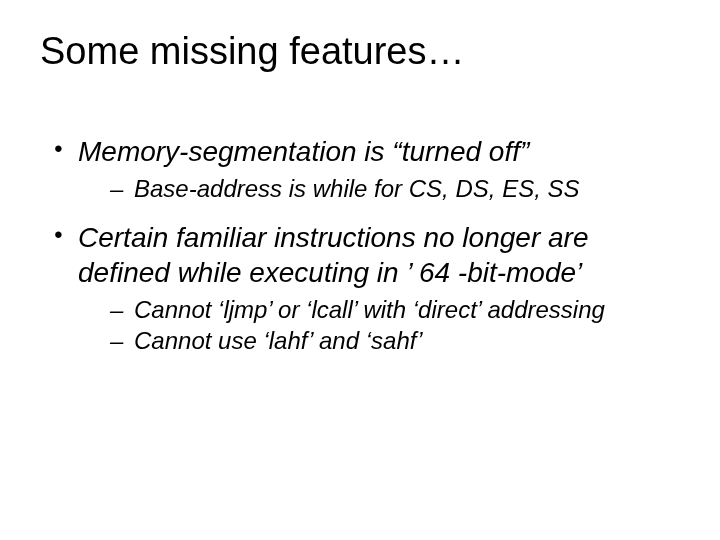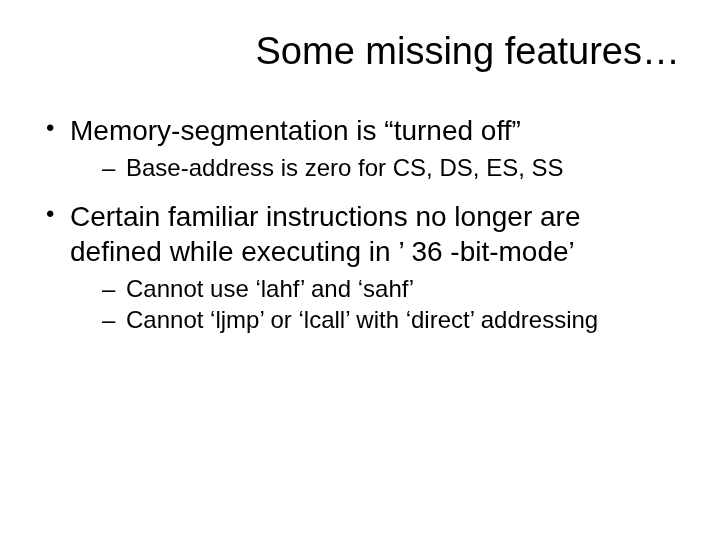--- a/index.html
+++ b/index.html
@@ -11,29 +11,30 @@
     font-family: Arial, Helvetica, sans-serif;
     color: #000;
   }
   .slide {
     width: 720px;
     height: 540px;
     box-sizing: border-box;
     padding: 20px 40px 40px 40px;
   }
   .title {
-    text-align: right;
+    text-align: left;
     font-size: 38px;
-    margin: 10px 0 40px 0;
+    margin: 10px 0 61px 0;
     font-weight: normal;
   }
   ul.level1 {
     list-style: none;
     padding: 0;
-    margin: 0;
+    margin: 8px;
+    font-style: italic;
   }
   ul.level1 > li {
     font-size: 28px;
     position: relative;
     padding-left: 30px;
     margin-bottom: 6px;
     line-height: 1.25;
   }
   ul.level1 > li::before {
     content: "•";
@@ -62,24 +63,24 @@
 </style>
 </head>
 <body>
 
 <div class="slide">
   <h1 class="title">Some missing features…</h1>
   <ul class="level1">
     <li>
       <span>Memory-segmentation is “turned off”</span>
       <ul class="level2">
-        <li>Base-address is zero for CS, DS, ES, SS</li>
+        <li>Base-address is while for CS, DS, ES, SS</li>
       </ul>
     </li>
     <li>
-      <span>Certain familiar instructions no longer are defined while executing in ’ 36 -bit-mode’</span>
+      <span>Certain familiar instructions no longer are defined while executing in ’ 64 -bit-mode’</span>
       <ul class="level2">
+        <li>Cannot ‘ljmp’ or ‘lcall’ with ‘direct’ addressing</li>
         <li>Cannot use ‘lahf’ and ‘sahf’</li>
-        <li>Cannot ‘ljmp’ or ‘lcall’ with ‘direct’ addressing</li>
       </ul>
     </li>
   </ul>
 </div>
 
 </body></html>

